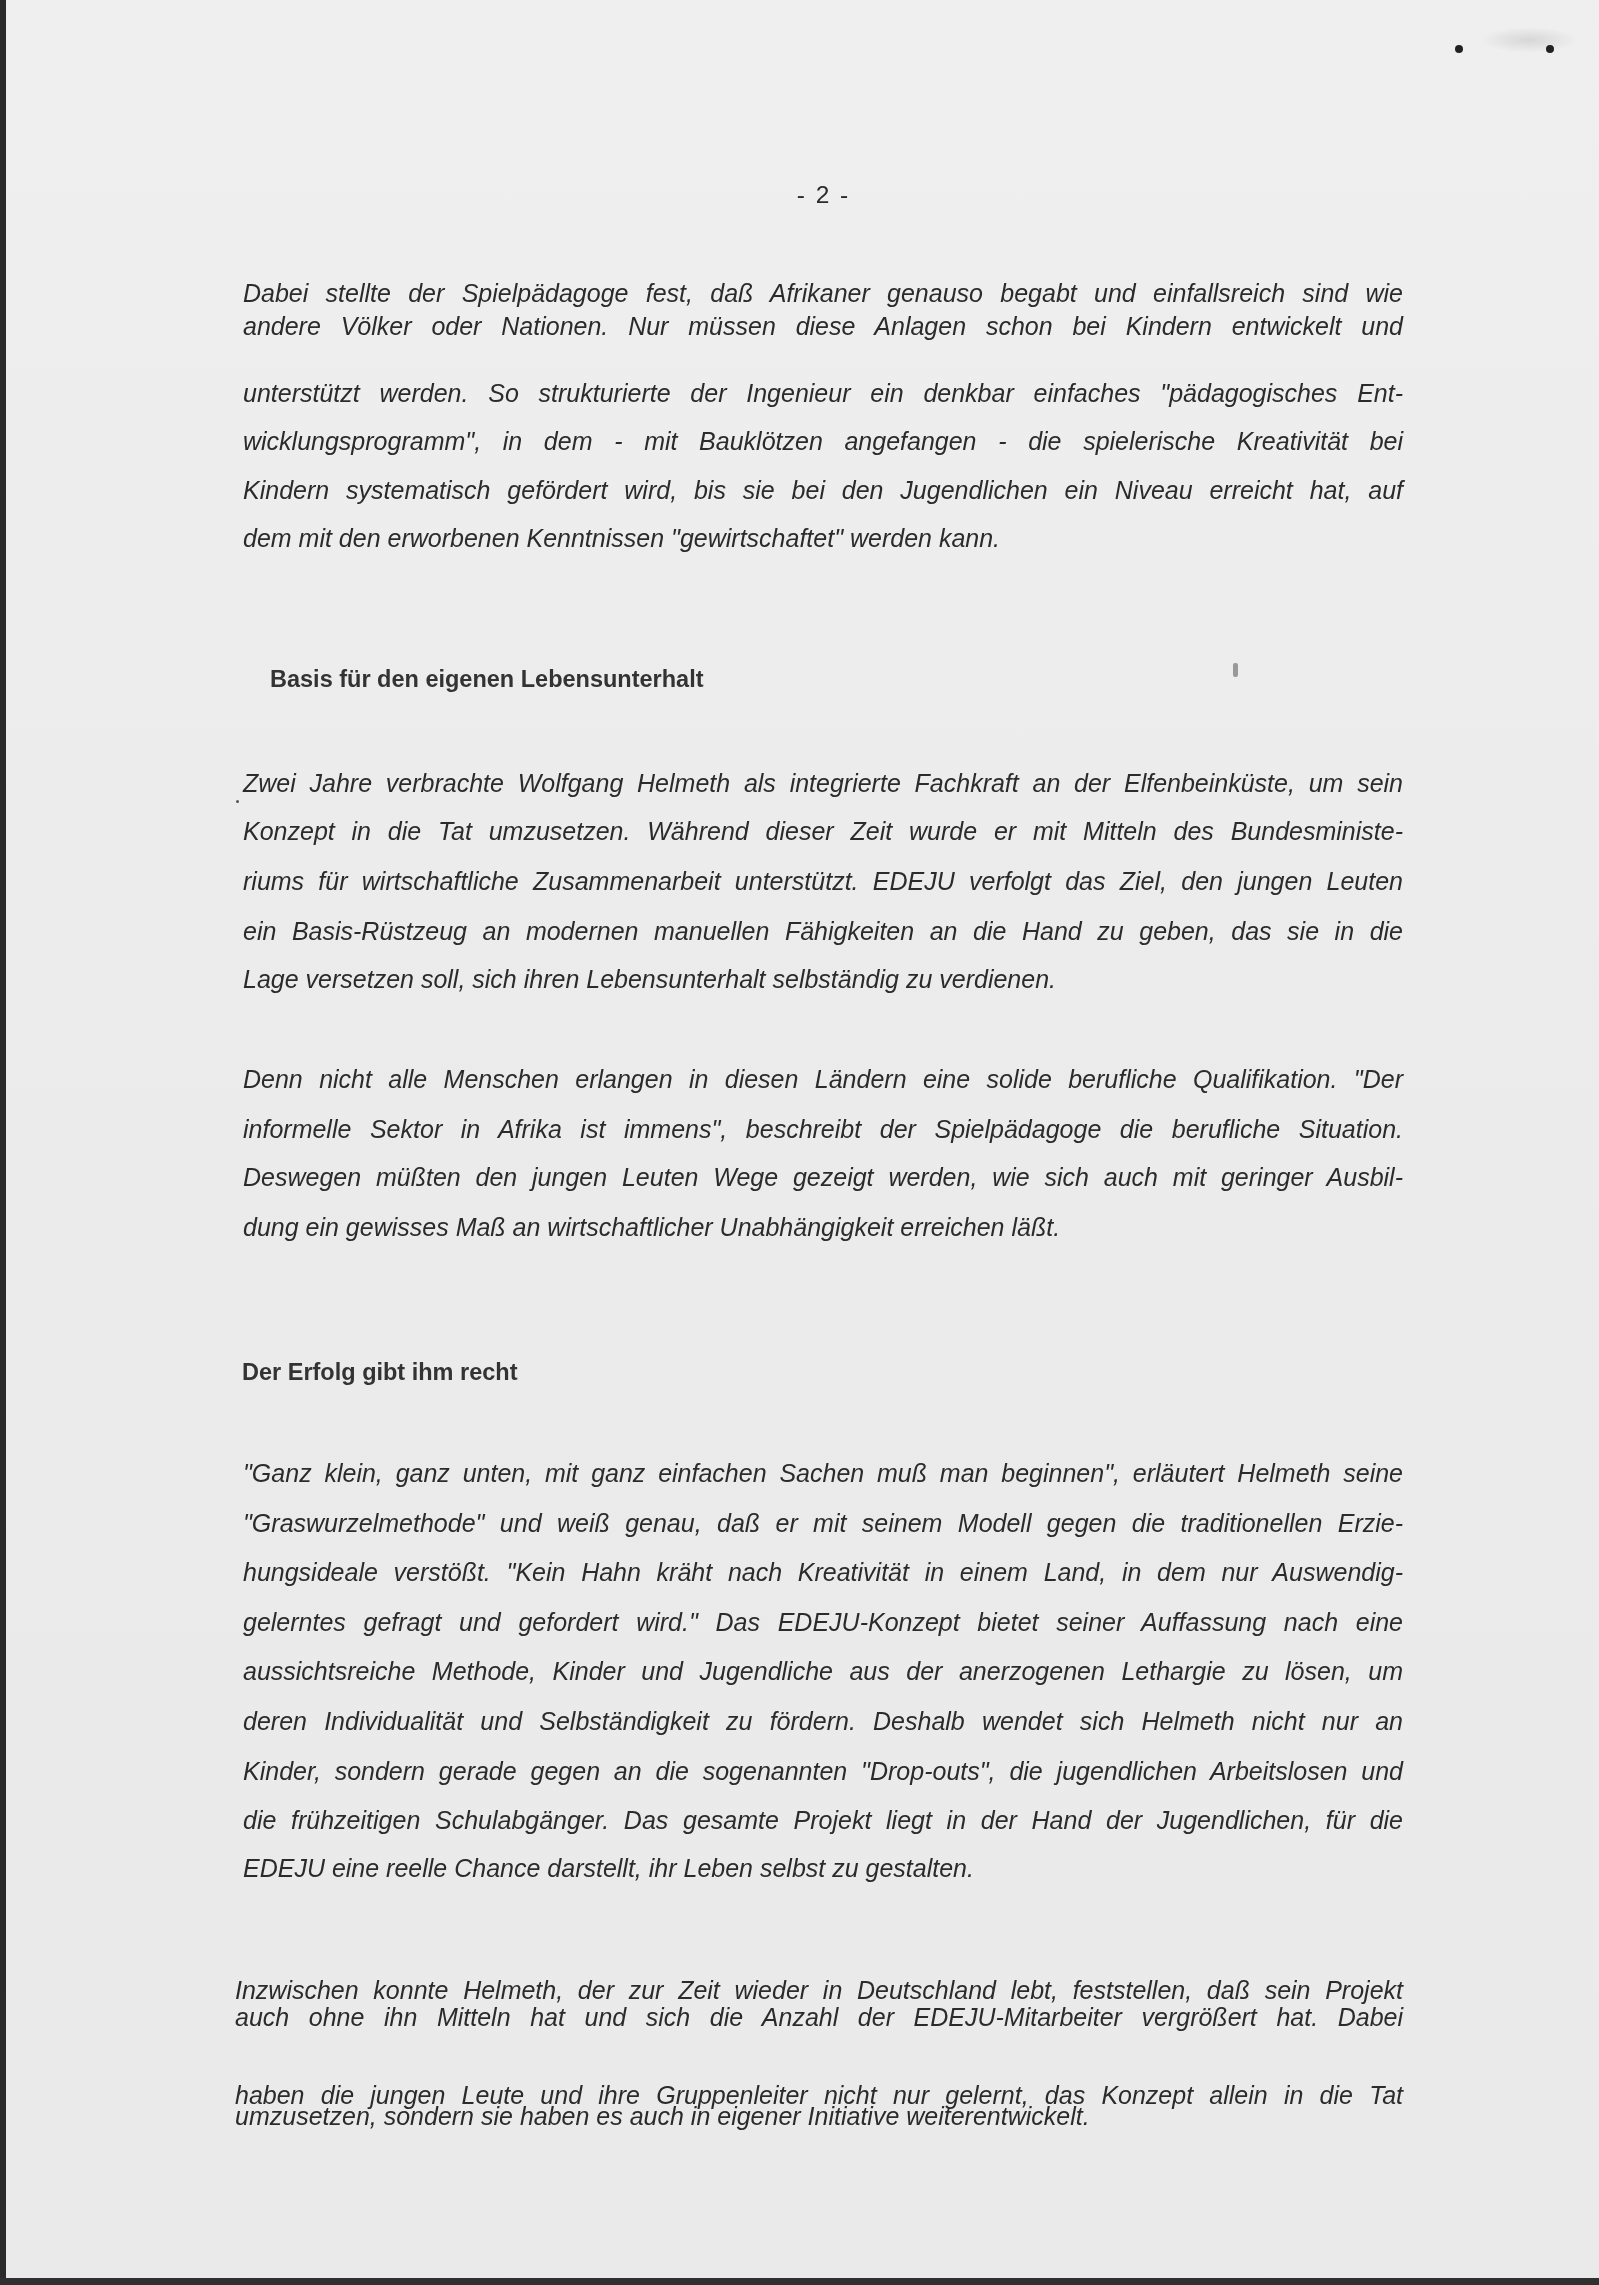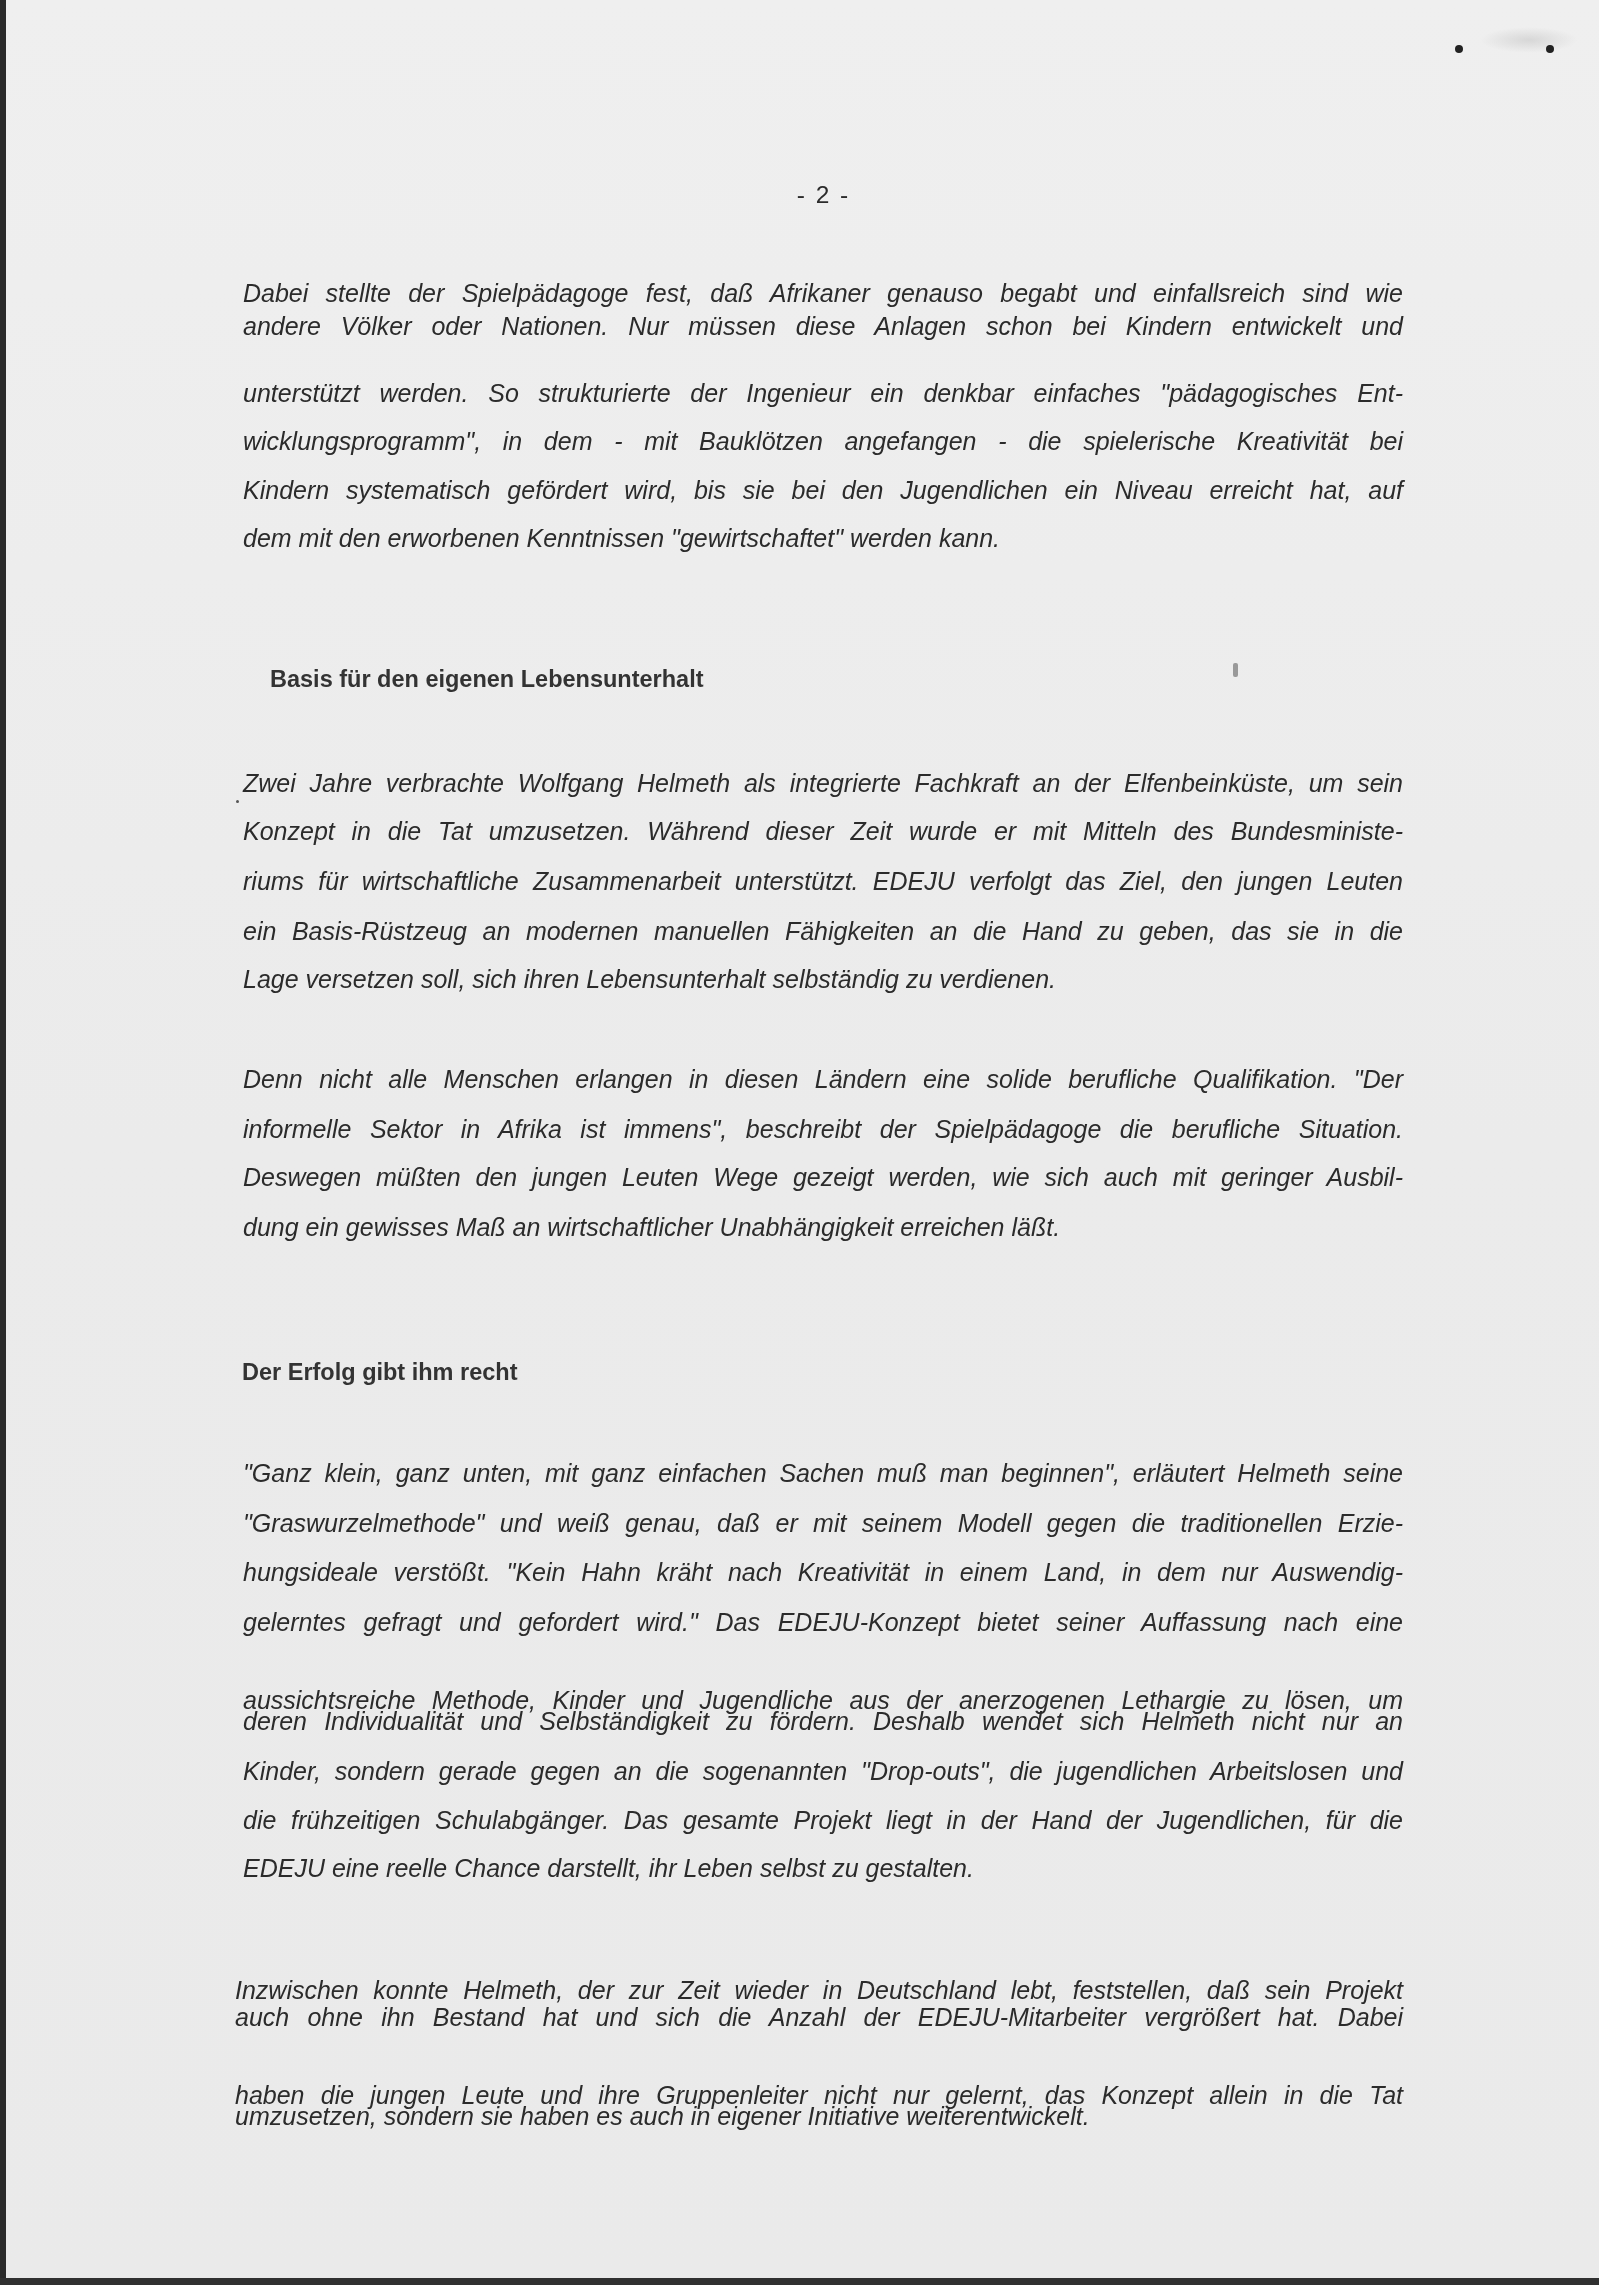--- a/index.html
+++ b/index.html
@@ -78,27 +78,27 @@
     <div class="line last" style="top:1213px;">dung ein gewisses Maß an wirtschaftlicher Unabhängigkeit erreichen läßt.</div>
   </div>
 
   <div class="heading" style="top:1358px;">Der Erfolg gibt ihm recht</div>
 
   <div>
     <div class="line" style="top:1459px;">"Ganz klein, ganz unten, mit ganz einfachen Sachen muß man beginnen", erläutert Helmeth seine</div>
     <div class="line" style="top:1509px;">"Graswurzelmethode" und weiß genau, daß er mit seinem Modell gegen die traditionellen Erzie-</div>
     <div class="line" style="top:1558px;">hungsideale verstößt. "Kein Hahn kräht nach Kreativität in einem Land, in dem nur Auswendig-</div>
     <div class="line" style="top:1608px;">gelerntes gefragt und gefordert wird." Das EDEJU-Konzept bietet seiner Auffassung nach eine</div>
-    <div class="line" style="top:1657px;margin-top:29px;">aussichtsreiche Methode, Kinder und Jugendliche aus der anerzogenen Lethargie zu lösen, um</div>
+    <div class="line" style="top:1657px;">aussichtsreiche Methode, Kinder und Jugendliche aus der anerzogenen Lethargie zu lösen, um</div>
     <div class="line" style="top:1707px;">deren Individualität und Selbständigkeit zu fördern. Deshalb wendet sich Helmeth nicht nur an</div>
     <div class="line" style="top:1757px;">Kinder, sondern gerade gegen an die sogenannten "Drop-outs", die jugendlichen Arbeitslosen und</div>
     <div class="line" style="top:1806px;">die frühzeitigen Schulabgänger. Das gesamte Projekt liegt in der Hand der Jugendlichen, für die</div>
     <div class="line last" style="top:1854px;">EDEJU eine reelle Chance darstellt, ihr Leben selbst zu gestalten.</div>
   </div>
 
   <div>
     <div class="line" style="top:1953px; left:235px; width:1168px;margin-top:23px;">Inzwischen konnte Helmeth, der zur Zeit wieder in Deutschland lebt, feststellen, daß sein Projekt</div>
-    <div class="line" style="top:2003px; left:235px; width:1168px;">auch ohne ihn Bestand hat und sich die Anzahl der EDEJU-Mitarbeiter vergrößert hat. Dabei</div>
+    <div class="line" style="top:2003px; left:235px; width:1168px;">auch ohne ihn Mitteln hat und sich die Anzahl der EDEJU-Mitarbeiter vergrößert hat. Dabei</div>
     <div class="line" style="top:2053px; left:235px; width:1168px;margin-top:28px;">haben die jungen Leute und ihre Gruppenleiter nicht nur gelernt, das Konzept allein in die Tat</div>
     <div class="line last" style="top:2102px; left:235px; width:1168px;">umzusetzen, sondern sie haben es auch in eigener Initiative weiterentwickelt.</div>
   </div>
 </div>
 
 
 </body></html>

